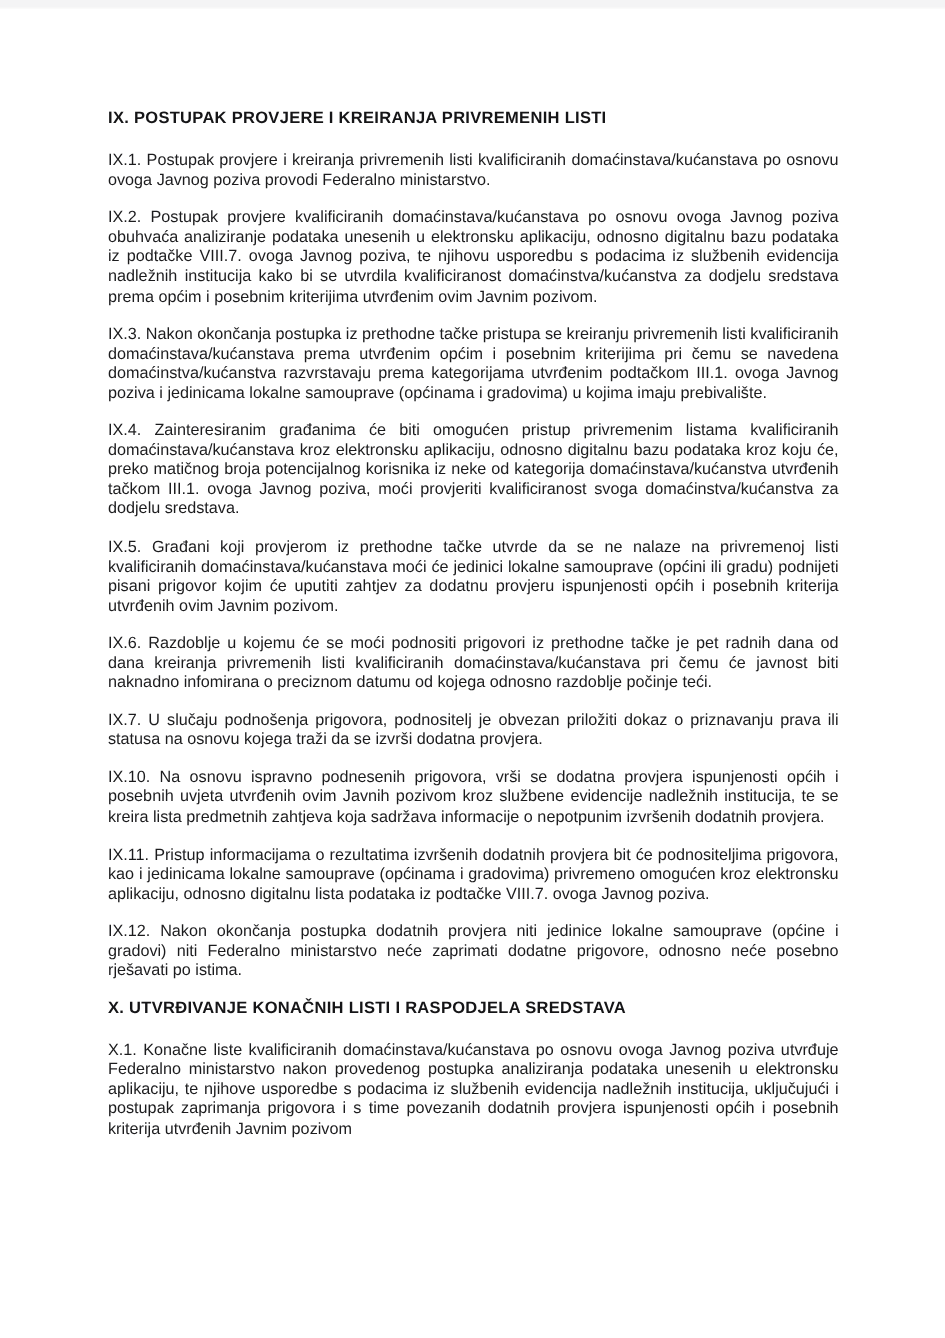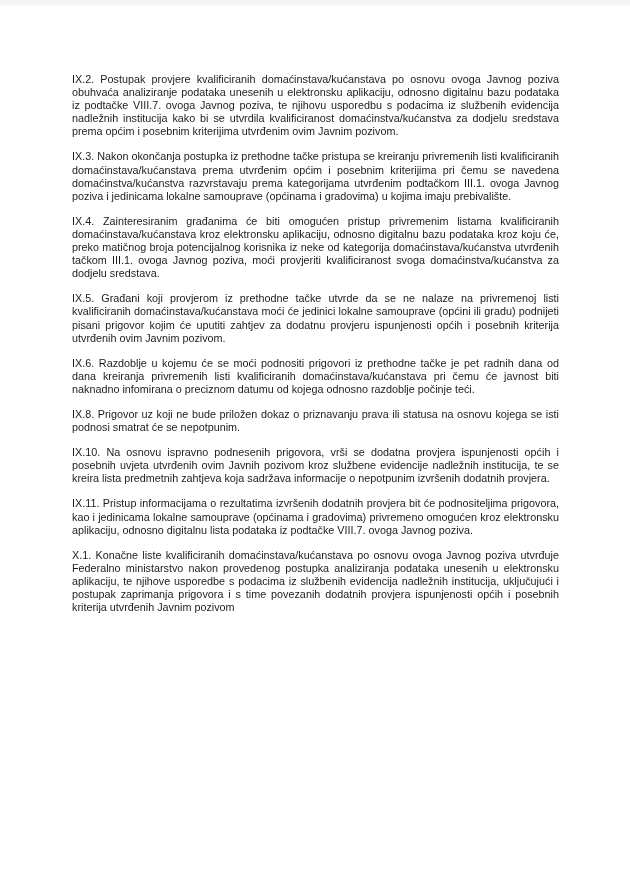--- a/index.html
+++ b/index.html
@@ -52,30 +52,34 @@
 </style>
 </head>
 <body>
 
 <div class="page">
   <div class="page-top-edge"></div>
 
   <div class="content">
 
     <div class="section">
+      <div class="section-heading">IX. POSTUPAK PROVJERE I KREIRANJA PRIVREMENIH LISTI</div>
 
+      <p class="para">IX.1. Postupak provjere i kreiranja privremenih listi kvalificiranih domaćinstava/kućanstava po osnovu ovoga Javnog poziva provodi Federalno ministarstvo.</p>
       <p class="para">IX.2. Postupak provjere kvalificiranih domaćinstava/kućanstava po osnovu ovoga Javnog poziva obuhvaća analiziranje podataka unesenih u elektronsku aplikaciju, odnosno digitalnu bazu podataka iz podtačke VIII.7. ovoga Javnog poziva, te njihovu usporedbu s podacima iz službenih evidencija nadležnih institucija kako bi se utvrdila kvalificiranost domaćinstva/kućanstva za dodjelu sredstava prema općim i posebnim kriterijima utvrđenim ovim Javnim pozivom.</p>
       <p class="para">IX.3. Nakon okončanja postupka iz prethodne tačke pristupa se kreiranju privremenih listi kvalificiranih domaćinstava/kućanstava prema utvrđenim općim i posebnim kriterijima pri čemu se navedena domaćinstva/kućanstva razvrstavaju prema kategorijama utvrđenim podtačkom III.1. ovoga Javnog poziva i jedinicama lokalne samouprave (općinama i gradovima) u kojima imaju prebivalište.</p>
       <p class="para">IX.4. Zainteresiranim građanima će biti omogućen pristup privremenim listama kvalificiranih domaćinstava/kućanstava kroz elektronsku aplikaciju, odnosno digitalnu bazu podataka kroz koju će, preko matičnog broja potencijalnog korisnika iz neke od kategorija domaćinstava/kućanstva utvrđenih tačkom III.1. ovoga Javnog poziva, moći provjeriti kvalificiranost svoga domaćinstva/kućanstva za dodjelu sredstava.</p>
       <p class="para">IX.5. Građani koji provjerom iz prethodne tačke utvrde da se ne nalaze na privremenoj listi kvalificiranih domaćinstava/kućanstava moći će jedinici lokalne samouprave (općini ili gradu) podnijeti pisani prigovor kojim će uputiti zahtjev za dodatnu provjeru ispunjenosti općih i posebnih kriterija utvrđenih ovim Javnim pozivom.</p>
       <p class="para">IX.6. Razdoblje u kojemu će se moći podnositi prigovori iz prethodne tačke je pet radnih dana od dana kreiranja privremenih listi kvalificiranih domaćinstava/kućanstava pri čemu će javnost biti naknadno infomirana o preciznom datumu od kojega odnosno razdoblje počinje teći.</p>
-      <p class="para">IX.8. Prigovor uz koji ne bude priložen dokaz o priznavanju prava ili statusa na osnovu kojega se isti podnosi smatrat će se nepotpunim.</p>
+      <p class="para">IX.7. U slučaju podnošenja prigovora, podnositelj je obvezan priložiti dokaz o priznavanju prava ili statusa na osnovu kojega traži da se izvrši dodatna provjera.</p>
       <p class="para">IX.10. Na osnovu ispravno podnesenih prigovora, vrši se dodatna provjera ispunjenosti općih i posebnih uvjeta utvrđenih ovim Javnih pozivom kroz službene evidencije nadležnih institucija, te se kreira lista predmetnih zahtjeva koja sadržava informacije o nepotpunim izvršenih dodatnih provjera.</p>
       <p class="para">IX.11. Pristup informacijama o rezultatima izvršenih dodatnih provjera bit će podnositeljima prigovora, kao i jedinicama lokalne samouprave (općinama i gradovima) privremeno omogućen kroz elektronsku aplikaciju, odnosno digitalnu lista podataka iz podtačke VIII.7. ovoga Javnog poziva.</p>
+      <p class="para">IX.12. Nakon okončanja postupka dodatnih provjera niti jedinice lokalne samouprave (općine i gradovi) niti Federalno ministarstvo neće zaprimati dodatne prigovore, odnosno neće posebno rješavati po istima.</p>
     </div>
 
     <div class="section">
+      <div class="section-heading spaced-top">X. UTVRĐIVANJE KONAČNIH LISTI I RASPODJELA SREDSTAVA</div>
 
       <p class="para">X.1. Konačne liste kvalificiranih domaćinstava/kućanstava po osnovu ovoga Javnog poziva utvrđuje Federalno ministarstvo nakon provedenog postupka analiziranja podataka unesenih u elektronsku aplikaciju, te njihove usporedbe s podacima iz službenih evidencija nadležnih institucija, uključujući i postupak zaprimanja prigovora i s time povezanih dodatnih provjera ispunjenosti općih i posebnih kriterija utvrđenih Javnim pozivom</p>
     </div>
 
   </div>
 </div>
 
 </body></html>

